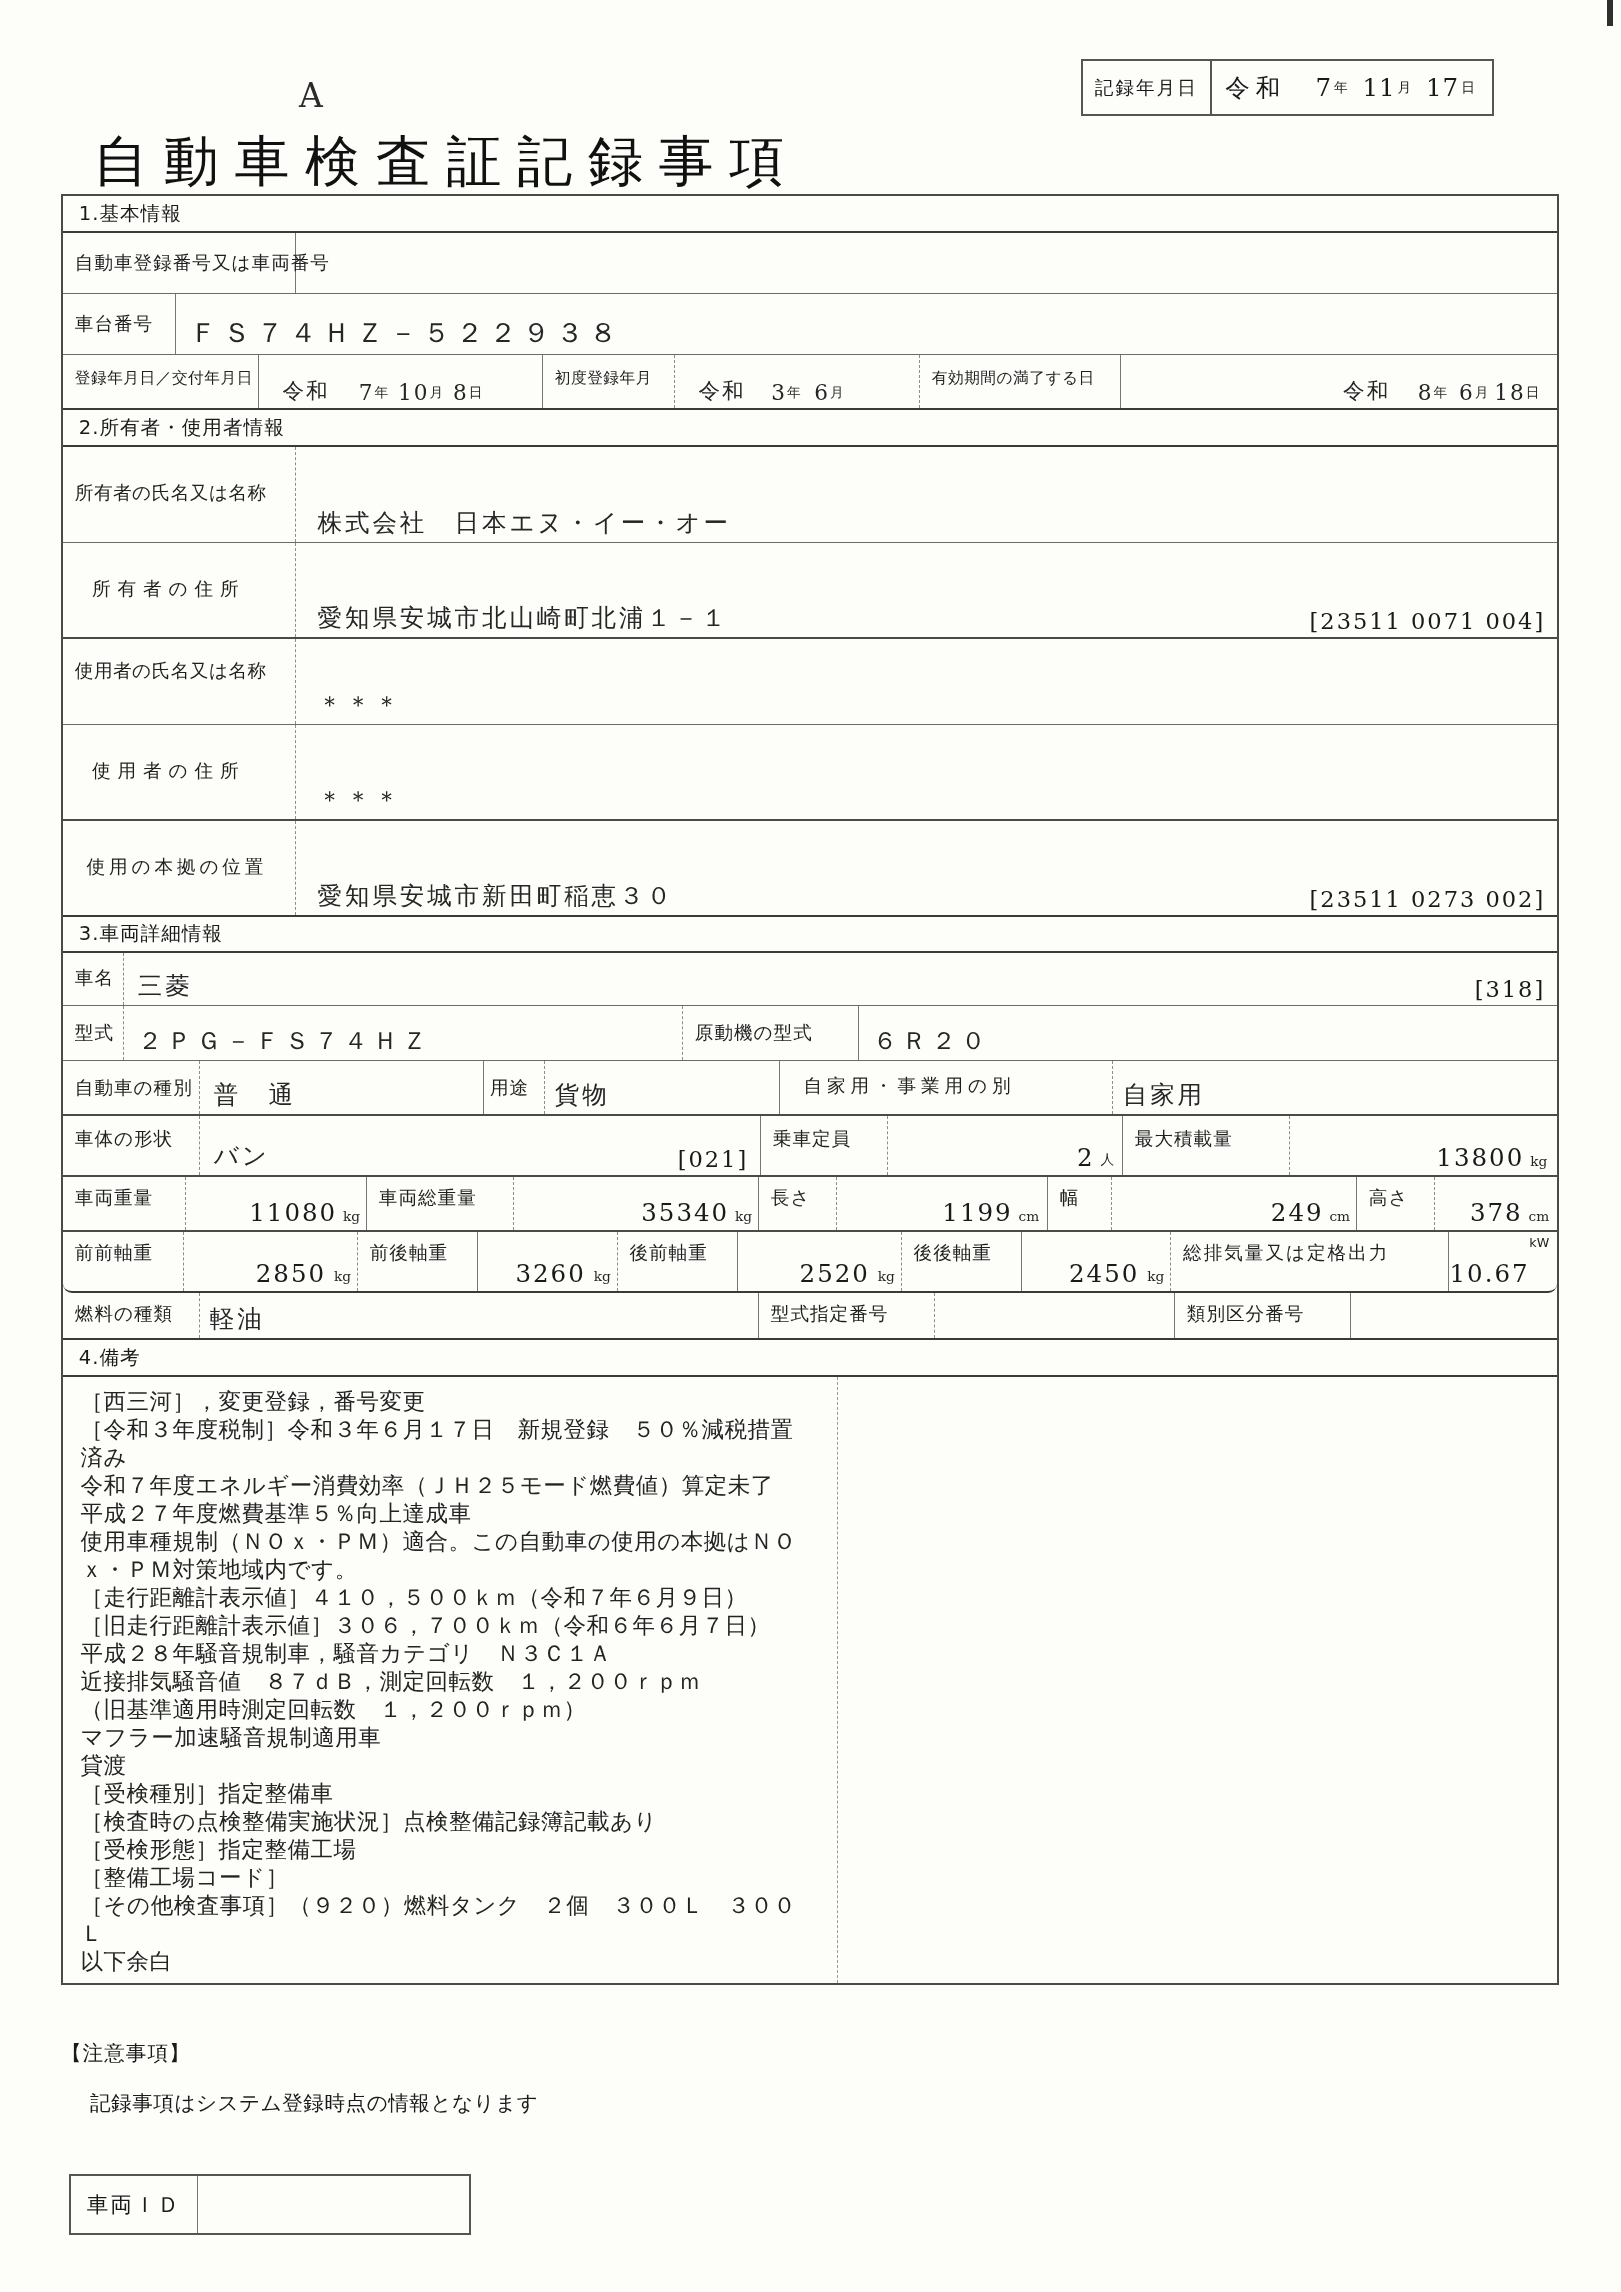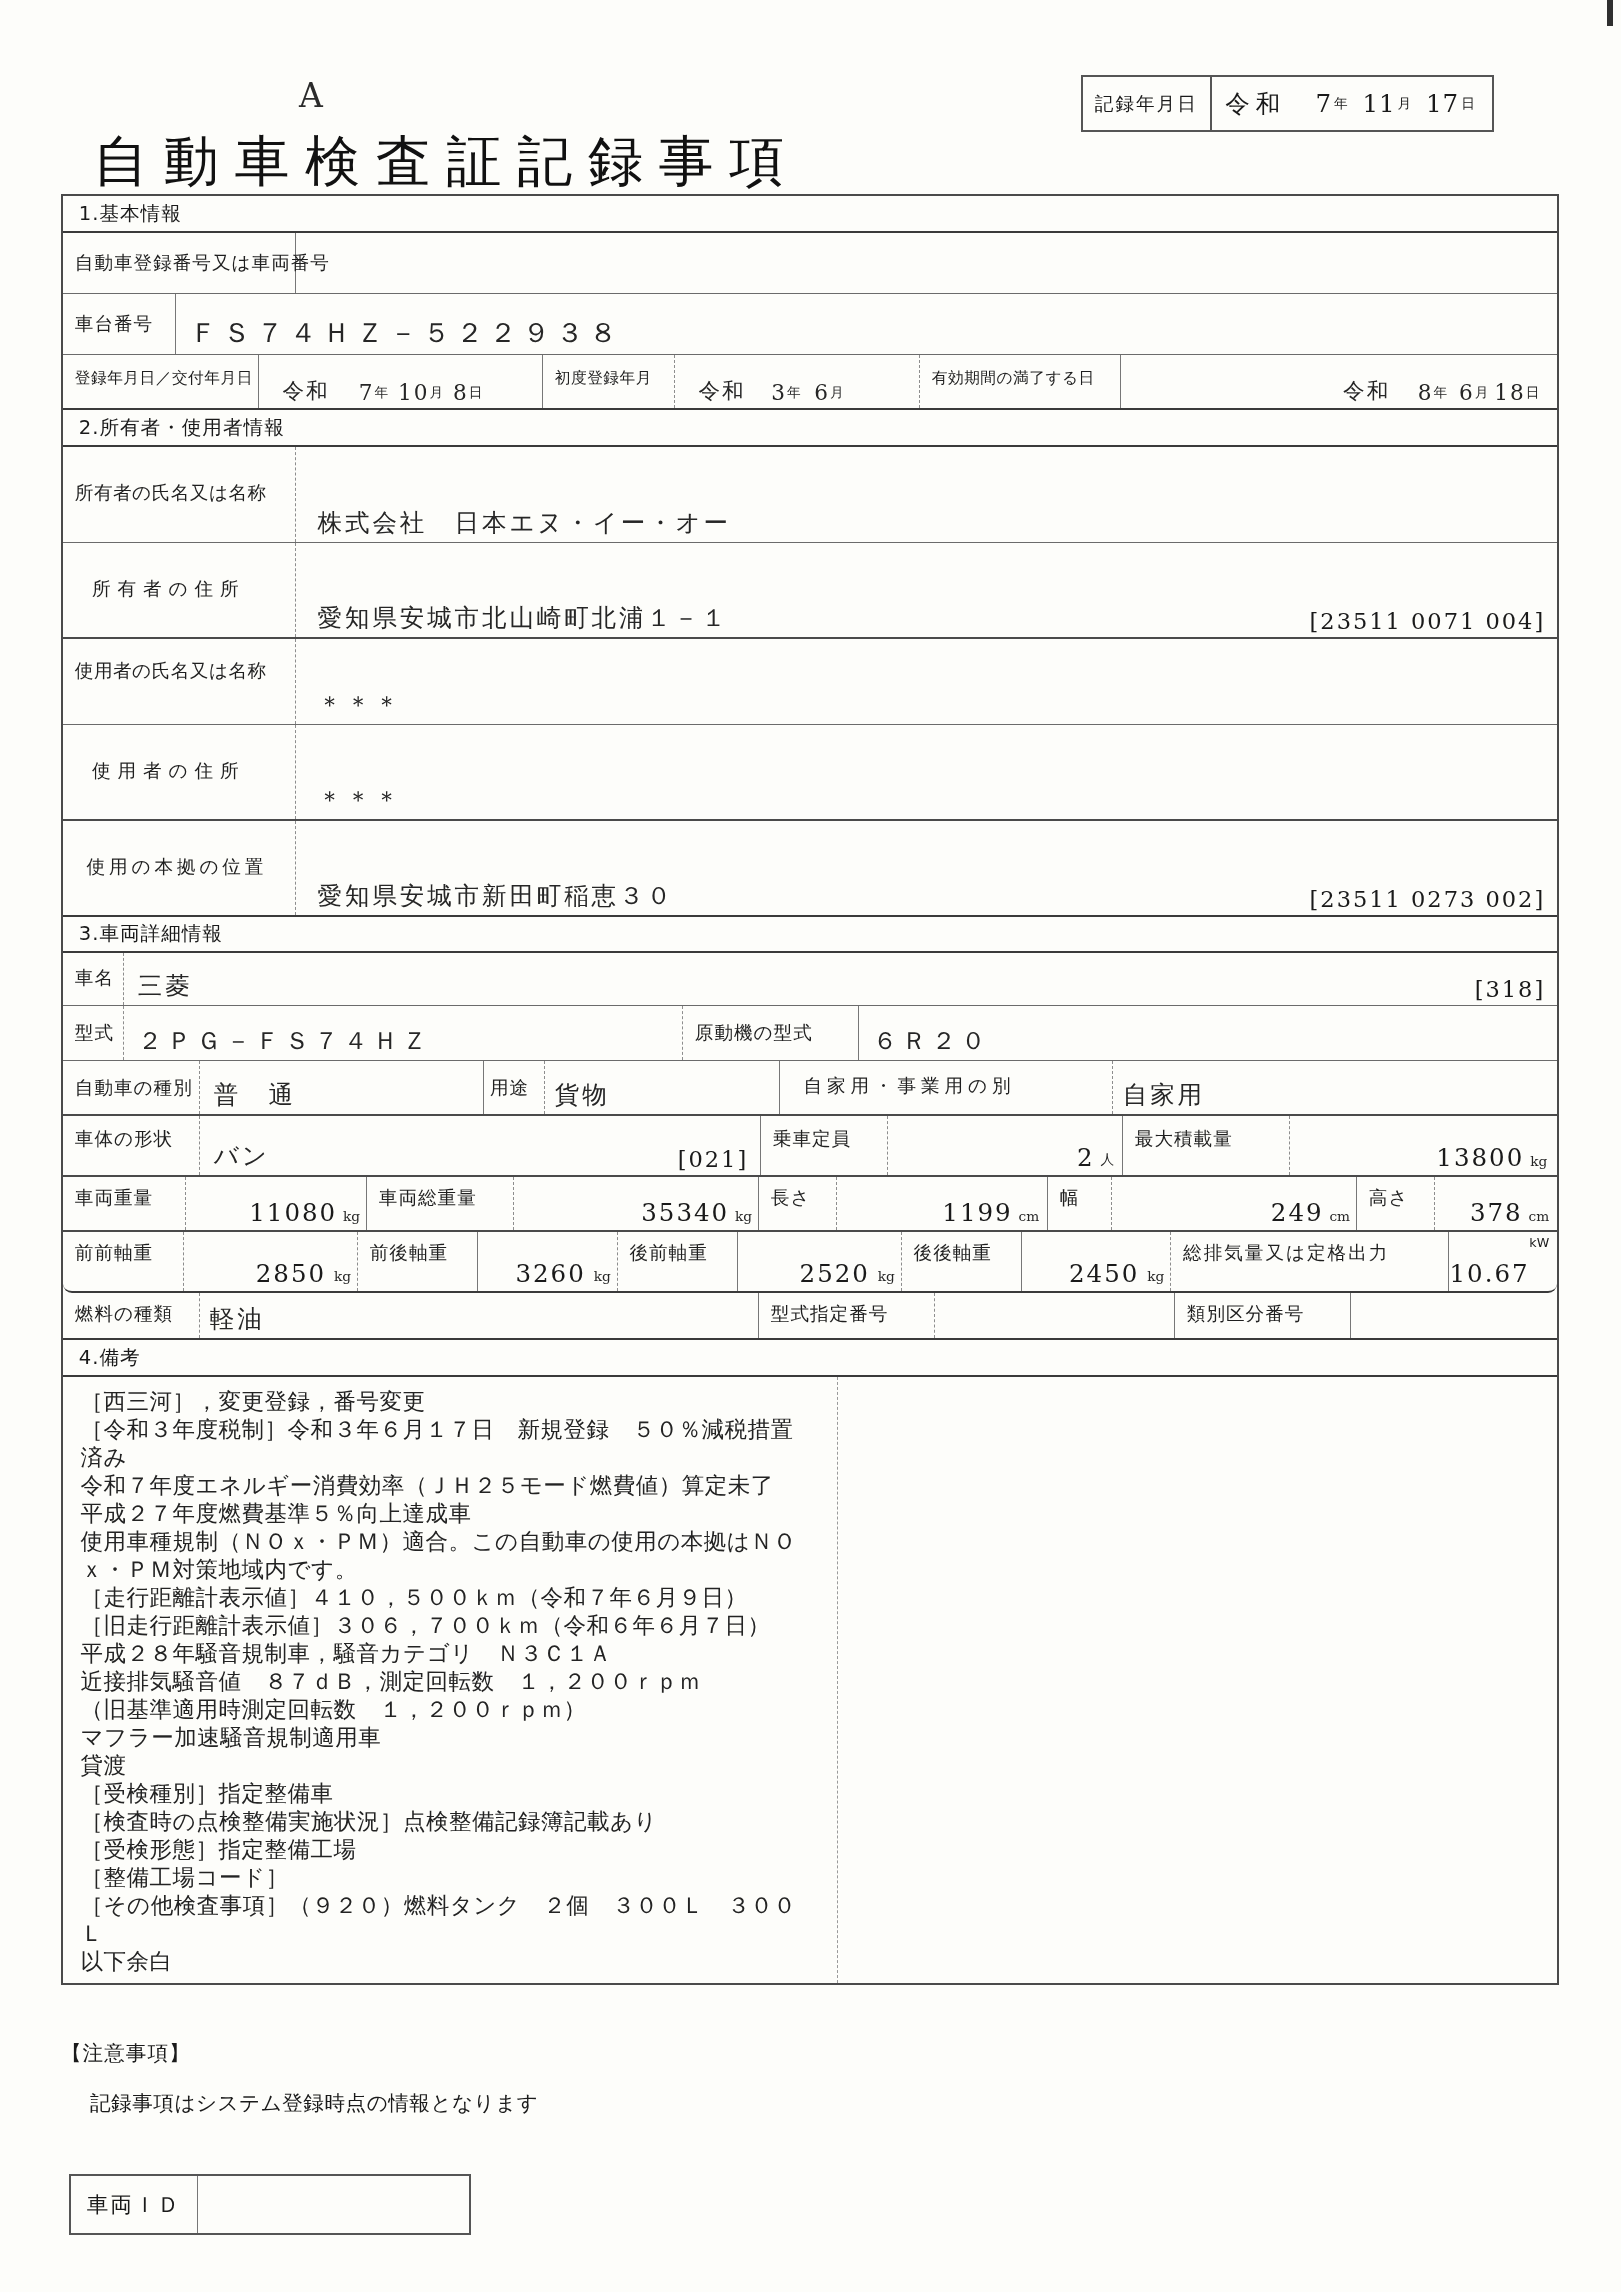--- a/index.html
+++ b/index.html
@@ -33,21 +33,21 @@
     top: 125px;
     font-family: "DejaVu Serif", "Liberation Serif", serif;
     font-size: 55px;
     letter-spacing: 15.7px;
     color: #111;
     white-space: nowrap;
   }
   .rec-date-box {
     position: absolute;
     left: 1081px;
-    top: 75px;
+    top: 59px;
     height: 53px;
     display: flex;
     align-items: stretch;
     border: 2px solid #555;
     background: #fdfdfa;
   }
   .rec-date-label {
     display: flex;
     align-items: center;
     padding: 0 11.8px;

